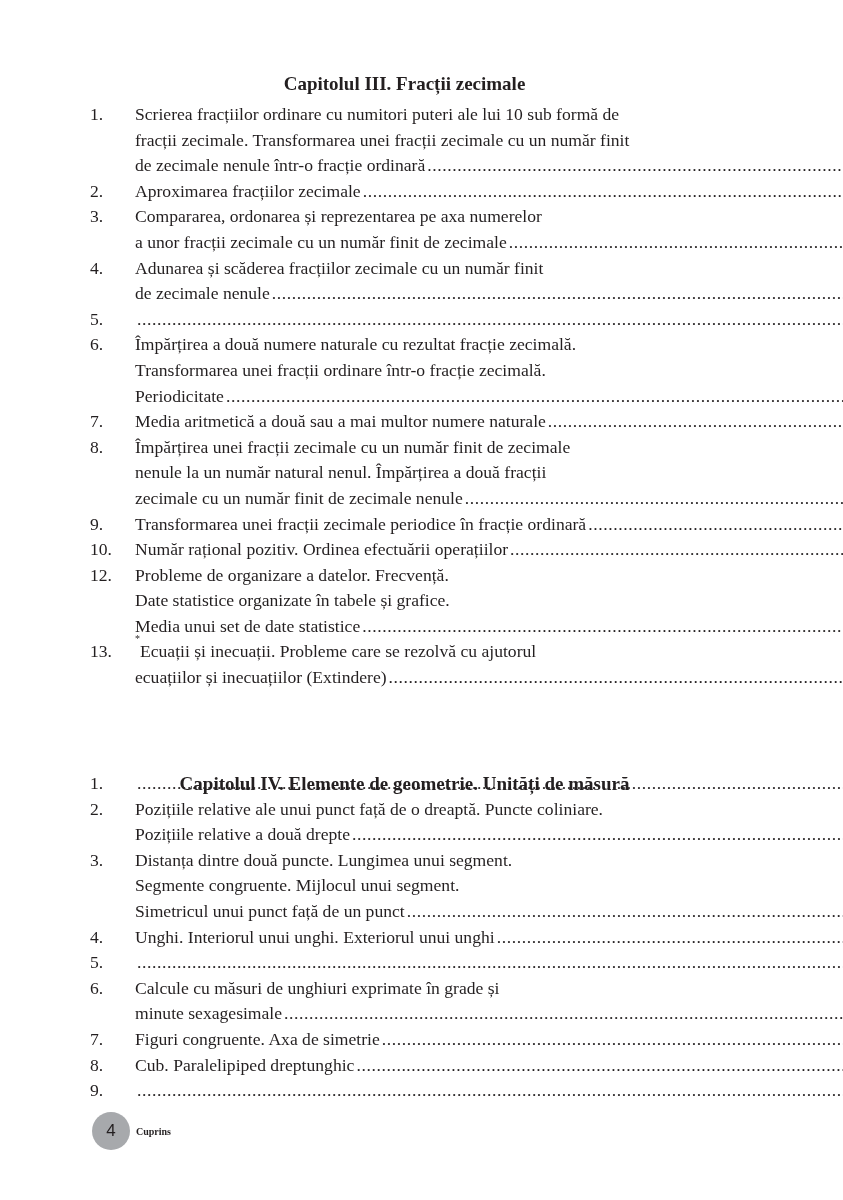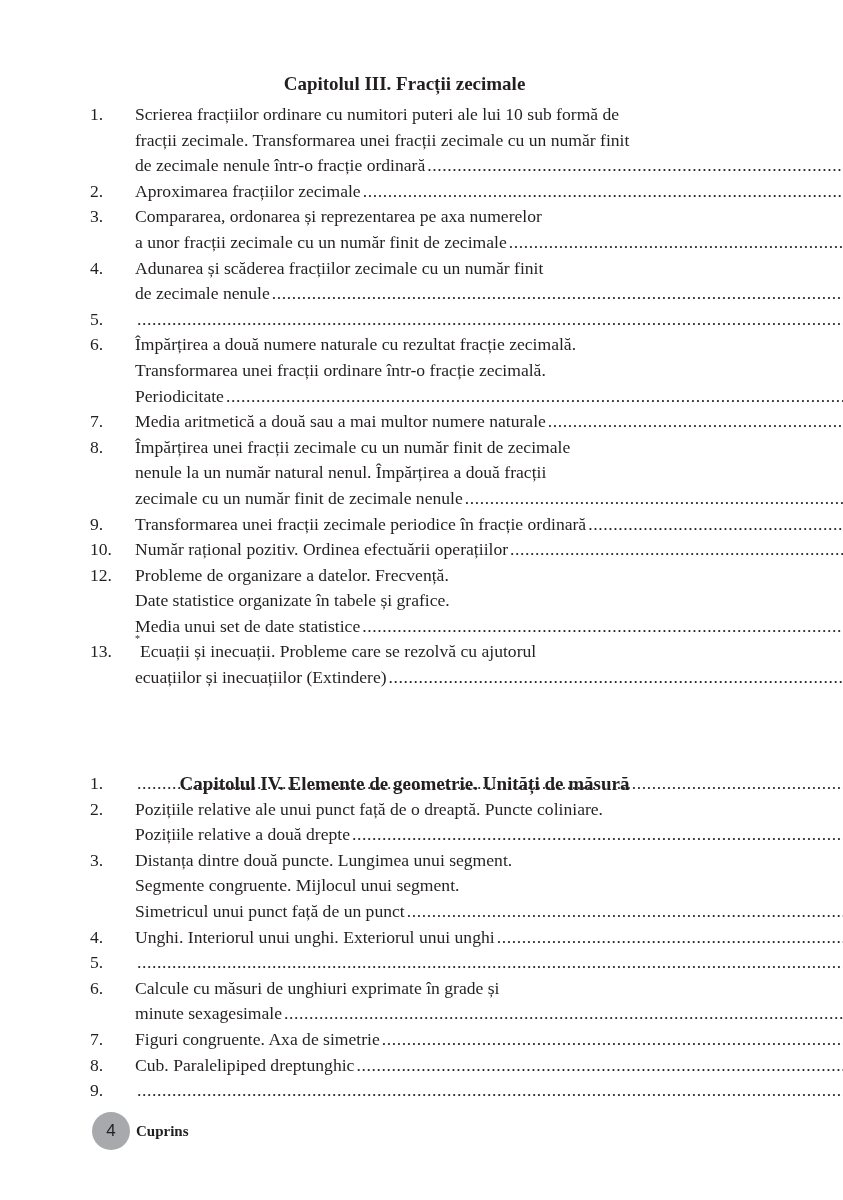--- a/index.html
+++ b/index.html
@@ -11,21 +11,21 @@
   .num { width:45px; flex:none; }
   .body { flex:1; }
   .line { display:flex; white-space:nowrap; }
   .line .txt { flex:none; }
   .dots { flex:1; overflow:hidden; white-space:nowrap; margin:0 2px; letter-spacing:0.6px; }
   .dots::before { content:"................................................................................................................................................................................"; }
   sup { font-size:10px; vertical-align:6px; line-height:0; }
   .footer { position:absolute; left:92px; top:1112px; display:flex; align-items:center; }
   .badge { width:38px; height:38px; border-radius:50%; background:#a7a9ac; display:flex; align-items:center; justify-content:center;
            font-family:"Liberation Sans", sans-serif; font-size:17px; color:#231f20; }
-  .footer-label { margin-left:6px; font-size:15px; font-weight:bold; }
+  .footer-label { margin-left:6px; font-size:10px; font-weight:bold; }
 </style>
 </head>
 <body>
 
 <div class="chapter" style="top:73px;">Capitolul III. Fracții zecimale</div>
 <div class="toc" style="top:102px;">
     <div class="entry">
       <div class="num">1.</div>
       <div class="body">
         <div class="line">

